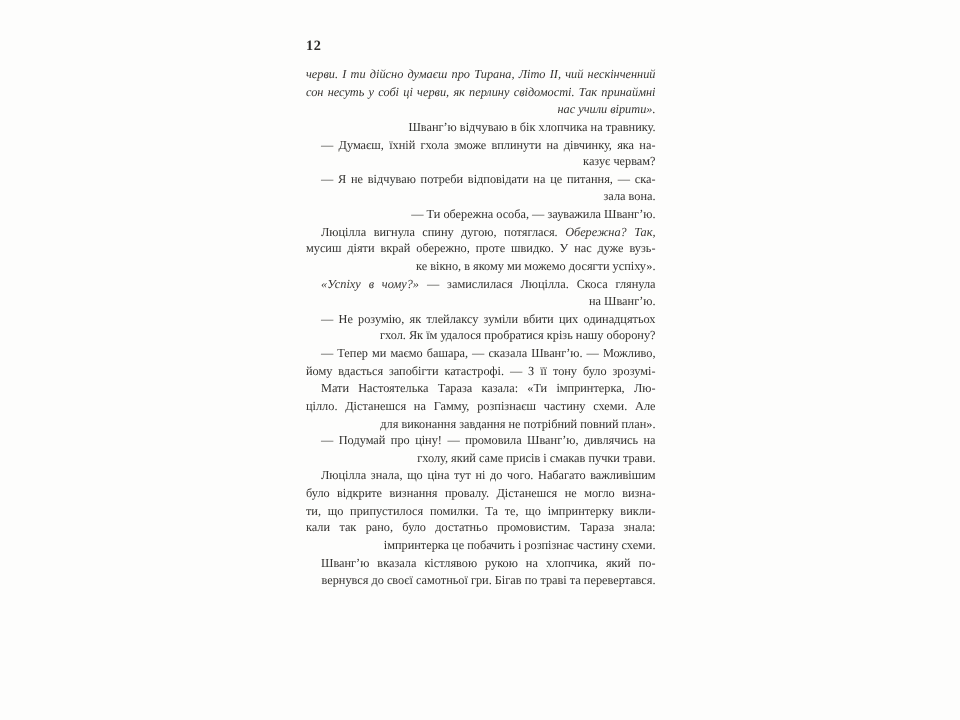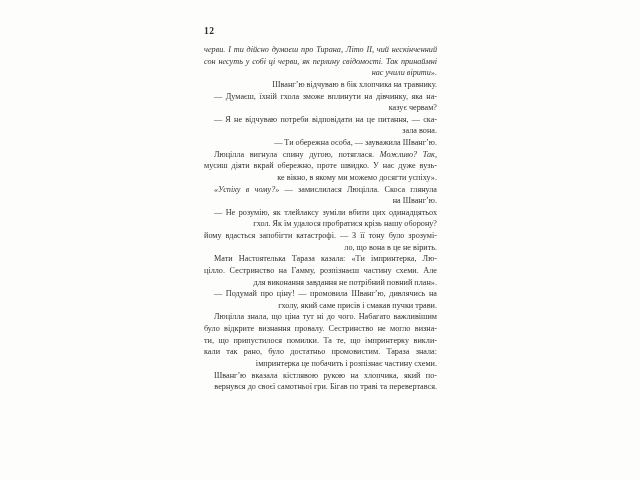--- a/index.html
+++ b/index.html
@@ -59,35 +59,35 @@
   <div class="text-block">
       <div class="text-line just"><em>черви. І ти дійсно думаєш про Тирана, Літо II, чий нескінченний</em></div>
       <div class="text-line just"><em>сон несуть у собі ці черви, як перлину свідомості. Так принаймні</em></div>
       <div class="text-line"><em>нас учили вірити».</em></div>
       <div class="text-line ind"><span>Шванг’ю відчуваю в бік хлопчика на травнику.</span></div>
       <div class="text-line just ind"><span>— Думаєш, їхній гхола зможе вплинути на дівчинку, яка на-</span></div>
       <div class="text-line"><span>казує червам?</span></div>
       <div class="text-line just ind"><span>— Я не відчуваю потреби відповідати на це питання, — ска-</span></div>
       <div class="text-line"><span>зала вона.</span></div>
       <div class="text-line ind"><span>— Ти обережна особа, — зауважила Шванг’ю.</span></div>
-      <div class="text-line just ind"><span>Люцілла вигнула спину дугою, потяглася. </span><em>Можливо? Так,</em></div>
+      <div class="text-line just ind"><span>Люцілла вигнула спину дугою, потяглася. </span><em>Обережна? Так,</em></div>
       <div class="text-line just"><span>мусиш діяти вкрай обережно, проте швидко. У нас дуже вузь-</span></div>
       <div class="text-line"><span>ке вікно, в якому ми можемо досягти успіху».</span></div>
       <div class="text-line just ind"><em>«Успіху в чому?»</em><span> — замислилася Люцілла. Скоса глянула</span></div>
       <div class="text-line"><span>на Шванг’ю.</span></div>
       <div class="text-line just ind"><span>— Не розумію, як тлейлаксу зуміли вбити цих одинадцятьох</span></div>
       <div class="text-line"><span>гхол. Як їм удалося пробратися крізь нашу оборону?</span></div>
+      <div class="text-line just ind"><span>— Тепер ми маємо башара, — сказала Шванг’ю. — Можливо,</span></div>
       <div class="text-line just"><span>йому вдасться запобігти катастрофі. — З її тону було зрозумі-</span></div>
-      <div class="text-line"><span>ло, що вона в це не вірить.</span></div>
       <div class="text-line just ind"><span>Мати Настоятелька Тараза казала: «Ти імпринтерка, Лю-</span></div>
-      <div class="text-line just"><span>цілло. Сестринство на Гамму, розпізнаєш частину схеми. Але</span></div>
+      <div class="text-line just"><span>цілло. Дістанешся на Гамму, розпізнаєш частину схеми. Але</span></div>
       <div class="text-line"><span>для виконання завдання не потрібний повний план».</span></div>
       <div class="text-line just ind"><span>— Подумай про ціну! — промовила Шванг’ю, дивлячись на</span></div>
       <div class="text-line"><span>гхолу, який саме присів і смакав пучки трави.</span></div>
       <div class="text-line just ind"><span>Люцілла знала, що ціна тут ні до чого. Набагато важливішим</span></div>
-      <div class="text-line just"><span>було відкрите визнання провалу. Сестринство не могло визна-</span></div>
+      <div class="text-line just"><span>було відкрите визнання провалу. Дістанешся не могло визна-</span></div>
       <div class="text-line just"><span>ти, що припустилося помилки. Та те, що імпринтерку викли-</span></div>
       <div class="text-line just"><span>кали так рано, було достатньо промовистим. Тараза знала:</span></div>
       <div class="text-line"><span>імпринтерка це побачить і розпізнає частину схеми.</span></div>
       <div class="text-line just ind"><span>Шванг’ю вказала кістлявою рукою на хлопчика, який по-</span></div>
       <div class="text-line"><span>вернувся до своєї самотньої гри. Бігав по траві та перевертався.</span></div>
     </div>
 </div>
 
 </body></html>

